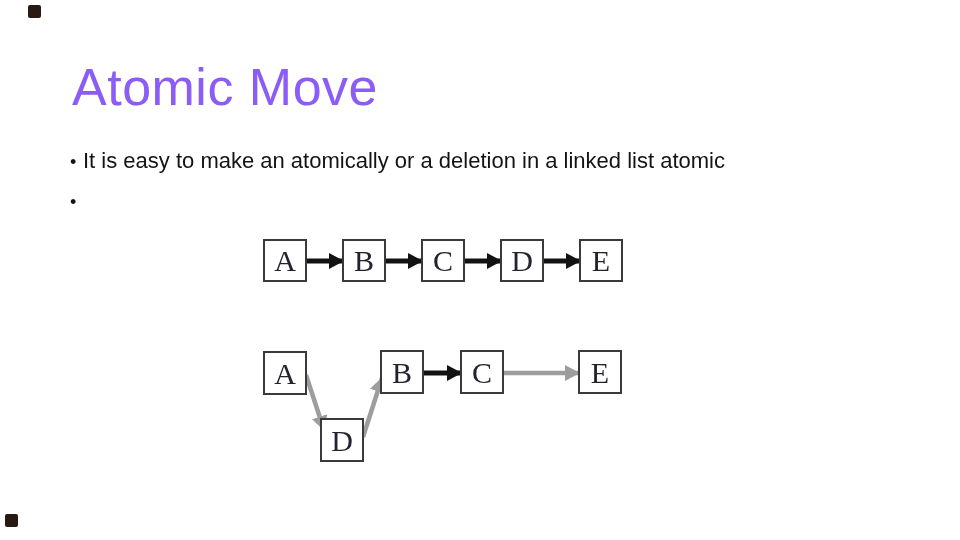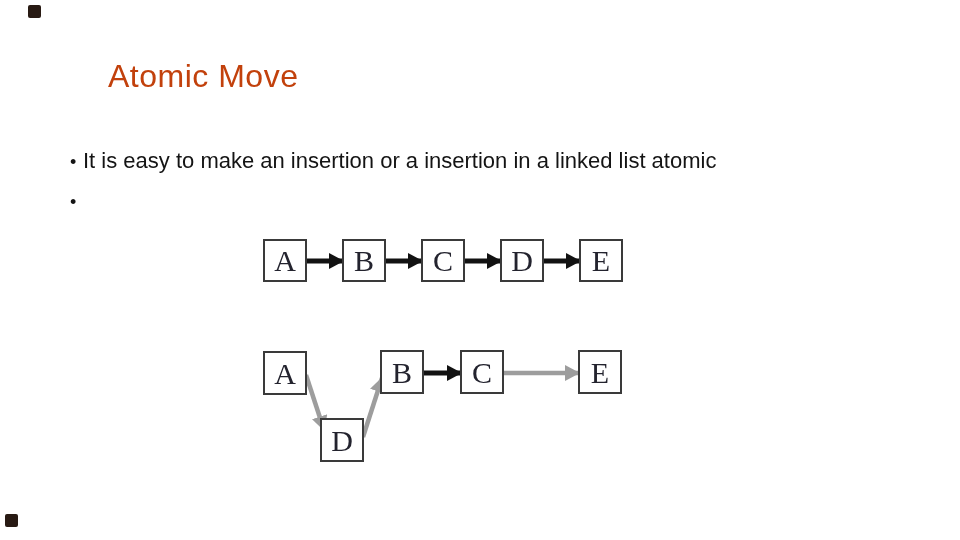--- a/index.html
+++ b/index.html
@@ -14,27 +14,26 @@
     position:absolute;
     width:13px;height:13px;
     background:#281a13;
     border-radius:2px;
   }
   .corner-mark.top{left:28px;top:5px;}
   .corner-mark.bottom{left:5px;top:514px;}
   .title{
     position:absolute;
     left:72px;top:58px;
-    font-size:32px;
+    font-size:52px;
     font-weight:300;
     letter-spacing:0.5px;
     line-height:1.15;
-    color:#c2410c;
+    color:#8b5cf6;
     white-space:nowrap;
-    margin-left:36px;
   }
   .bullets{
     position:absolute;
     left:70px;top:141px;
     margin:0;padding:0;
     list-style:none;
     color:#141414;
   }
   .bullets li{
     display:flex;
@@ -67,21 +66,21 @@
 <div class="slide">
 
   <div class="corner-mark top"></div>
   <div class="corner-mark bottom"></div>
 
   <div class="title">Atomic Move</div>
 
   <ul class="bullets">
     <li>
       <span class="bullet-glyph">•</span>
-      <span>It is easy to make an insertion or a insertion in a linked list atomic</span>
+      <span>It is easy to make an atomically or a deletion in a linked list atomic</span>
     </li>
     <li>
       <span class="bullet-glyph">•</span>
     </li>
   </ul>
 
   <svg id="diagram1" class="diagram" width="375" height="62" viewBox="0 0 375 62">
     <defs>
       <marker id="head-black-1" markerUnits="userSpaceOnUse" markerWidth="16" markerHeight="18" refX="14" refY="8" orient="auto">
         <path d="M0,0 L15,8 L0,16 Z" fill="#121212"></path>

